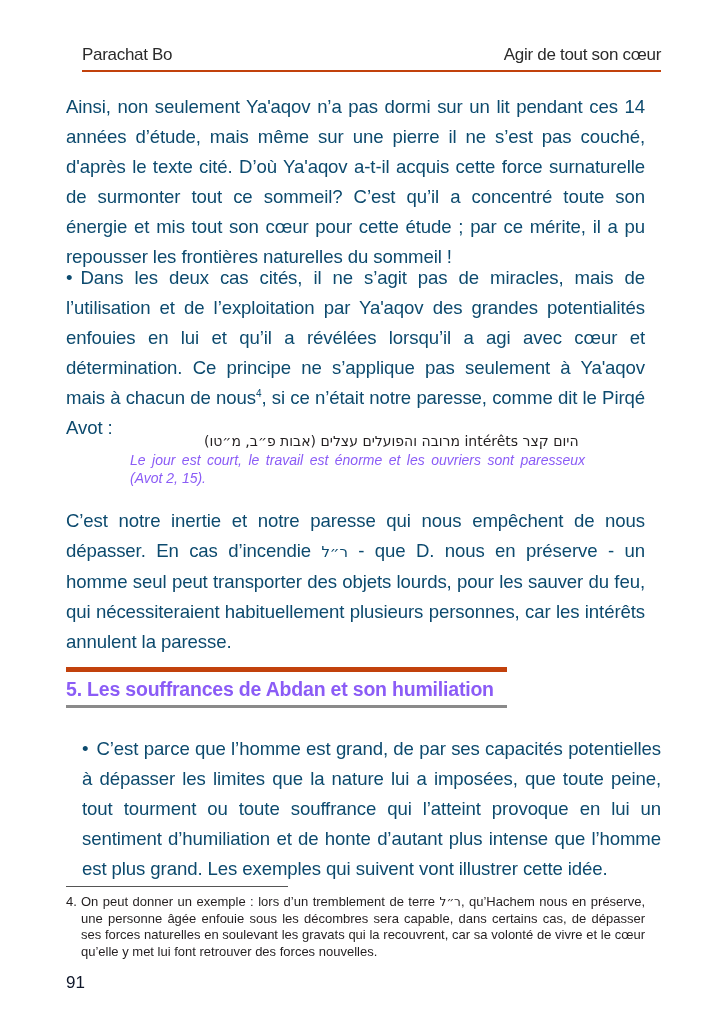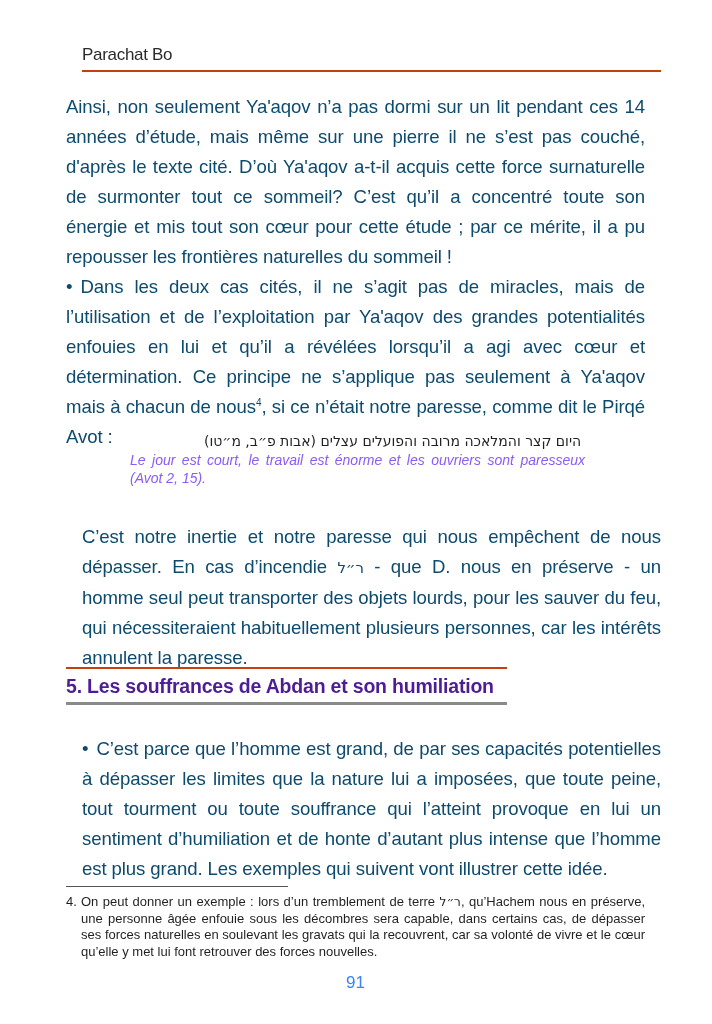--- a/index.html
+++ b/index.html
@@ -43,21 +43,21 @@
       position: absolute;
       left: 0;
       width: 579px;
       font-size: 18.6px;
       line-height: 30px;
       text-align: justify;
       color: #0c4a6e;
       letter-spacing: -0.1px;
     }
     .p1 { top: 92px; }
-    .p2 { top: 272px; }
+    .p2 { top: 263px; }
     .p3 { top: 506px; }
     .p4 { top: 718px; }
     .bullet {
       display: inline-block;
       margin-right: 8px;
     }
     sup.fn {
       font-size: 10px;
       vertical-align: 7px;
       line-height: 0;
@@ -89,27 +89,27 @@
       font-size: 14px;
       line-height: 18px;
       color: #8b5cf6;
       text-align: justify;
     }
     .section-heading {
       position: absolute;
       left: 0;
       top: 667px;
       width: 441px;
-      border-top: 2px solid #c2410c;
+      border-top: 5px solid #c2410c;
       border-bottom: 3px solid #8a8a8a;
       padding: 5px 0 3px 0;
       font-size: 19.5px;
       line-height: 25px;
       font-weight: bold;
-      color: #4c1d95;
+      color: #8b5cf6;
       letter-spacing: -0.2px;
     }
     .footnote-rule {
       position: absolute;
       left: 0;
       top: 886px;
       width: 222px;
       height: 0;
       border-top: 1px solid #555555;
     }
@@ -129,46 +129,47 @@
     .footnote .fn-num {
       display: inline-block;
       width: 15px;
       text-indent: 0;
     }
     .page-number {
       position: absolute;
       left: 0;
       top: 973px;
       width: 579px;
-      text-align: center;
+      text-align: left;
       font-size: 17px;
-      color: #3b82f6;
+      color: #0f172a;
     }
   </style>
 </head>
 <body>
 
 <div class="page">
 
   <div class="running-header">
     <span>Parachat Bo</span>
+    <span>Agir de tout son cœur</span>
   </div>
 
   <p class="text-block p1" style="margin:0;">Ainsi, non seulement Ya'aqov n’a pas dormi sur un lit pendant ces 14 années d’étude, mais même sur une pierre il ne s’est pas couché, d'après le texte cité. D’où Ya'aqov a-t-il acquis cette force surnaturelle de surmonter tout ce sommeil? C’est qu’il a concentré toute son énergie et mis tout son cœur pour cette étude ; par ce mérite, il a pu repousser les frontières naturelles du sommeil !</p>
 
   <p class="text-block p2" style="margin:0;">
     <span class="bullet">•</span><span>Dans les deux cas cités, il ne s’agit pas de miracles, mais de l’utilisation et de l’exploitation par Ya'aqov des grandes potentialités enfouies en lui et qu’il a révélées lorsqu’il a agi avec cœur et détermination. Ce principe ne s’applique pas seulement à Ya'aqov mais à chacun de nous</span><sup class="fn">4</sup><span>, si ce n’était notre paresse, comme dit le Pirqé Avot :</span>
   </p>
 
   <div class="quote-block">
-    <div class="quote-hebrew">היום קצר והמלאכה מרובה והפועלים עצלים (אבות פ״ב, מ״טו)</div>
+    <div class="quote-hebrew">היום קצר intérêts מרובה והפועלים עצלים (אבות פ״ב, מ״טו)</div>
     <div class="quote-french">Le jour est court, le travail est énorme et les ouvriers sont paresseux (Avot 2, 15).</div>
   </div>
 
-  <p class="text-block p3" style="margin:16px;">
+  <p class="text-block p3" style="margin:0;">
     <span>C’est notre inertie et notre paresse qui nous empêchent de nous dépasser. En cas d’incendie </span><span class="heb-inline">ר״ל</span><span> - que D. nous en préserve - un homme seul peut transporter des objets lourds, pour les sauver du feu, qui nécessiteraient habituellement plusieurs personnes, car les intérêts annulent la paresse.</span>
   </p>
 
   <div class="section-heading">5. Les souffrances de Abdan et son humiliation</div>
 
   <p class="text-block p4" style="margin:16px;">
     <span class="bullet">•</span><span>C’est parce que l’homme est grand, de par ses capacités potentielles à dépasser les limites que la nature lui a imposées, que toute peine, tout tourment ou toute souffrance qui l’atteint provoque en lui un sentiment d’humiliation et de honte d’autant plus intense que l’homme est plus grand. Les exemples qui suivent vont illustrer cette idée.</span>
   </p>
 
   <div class="footnote-rule"></div>

